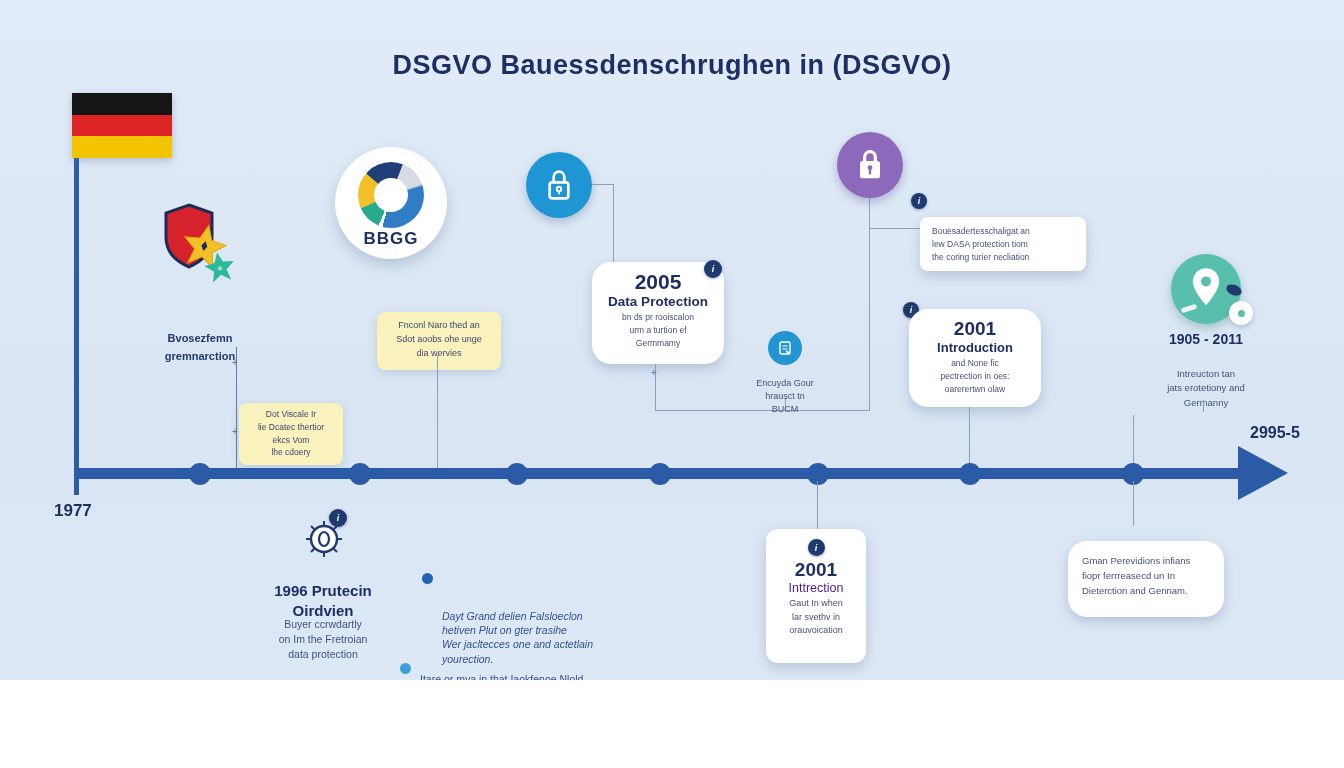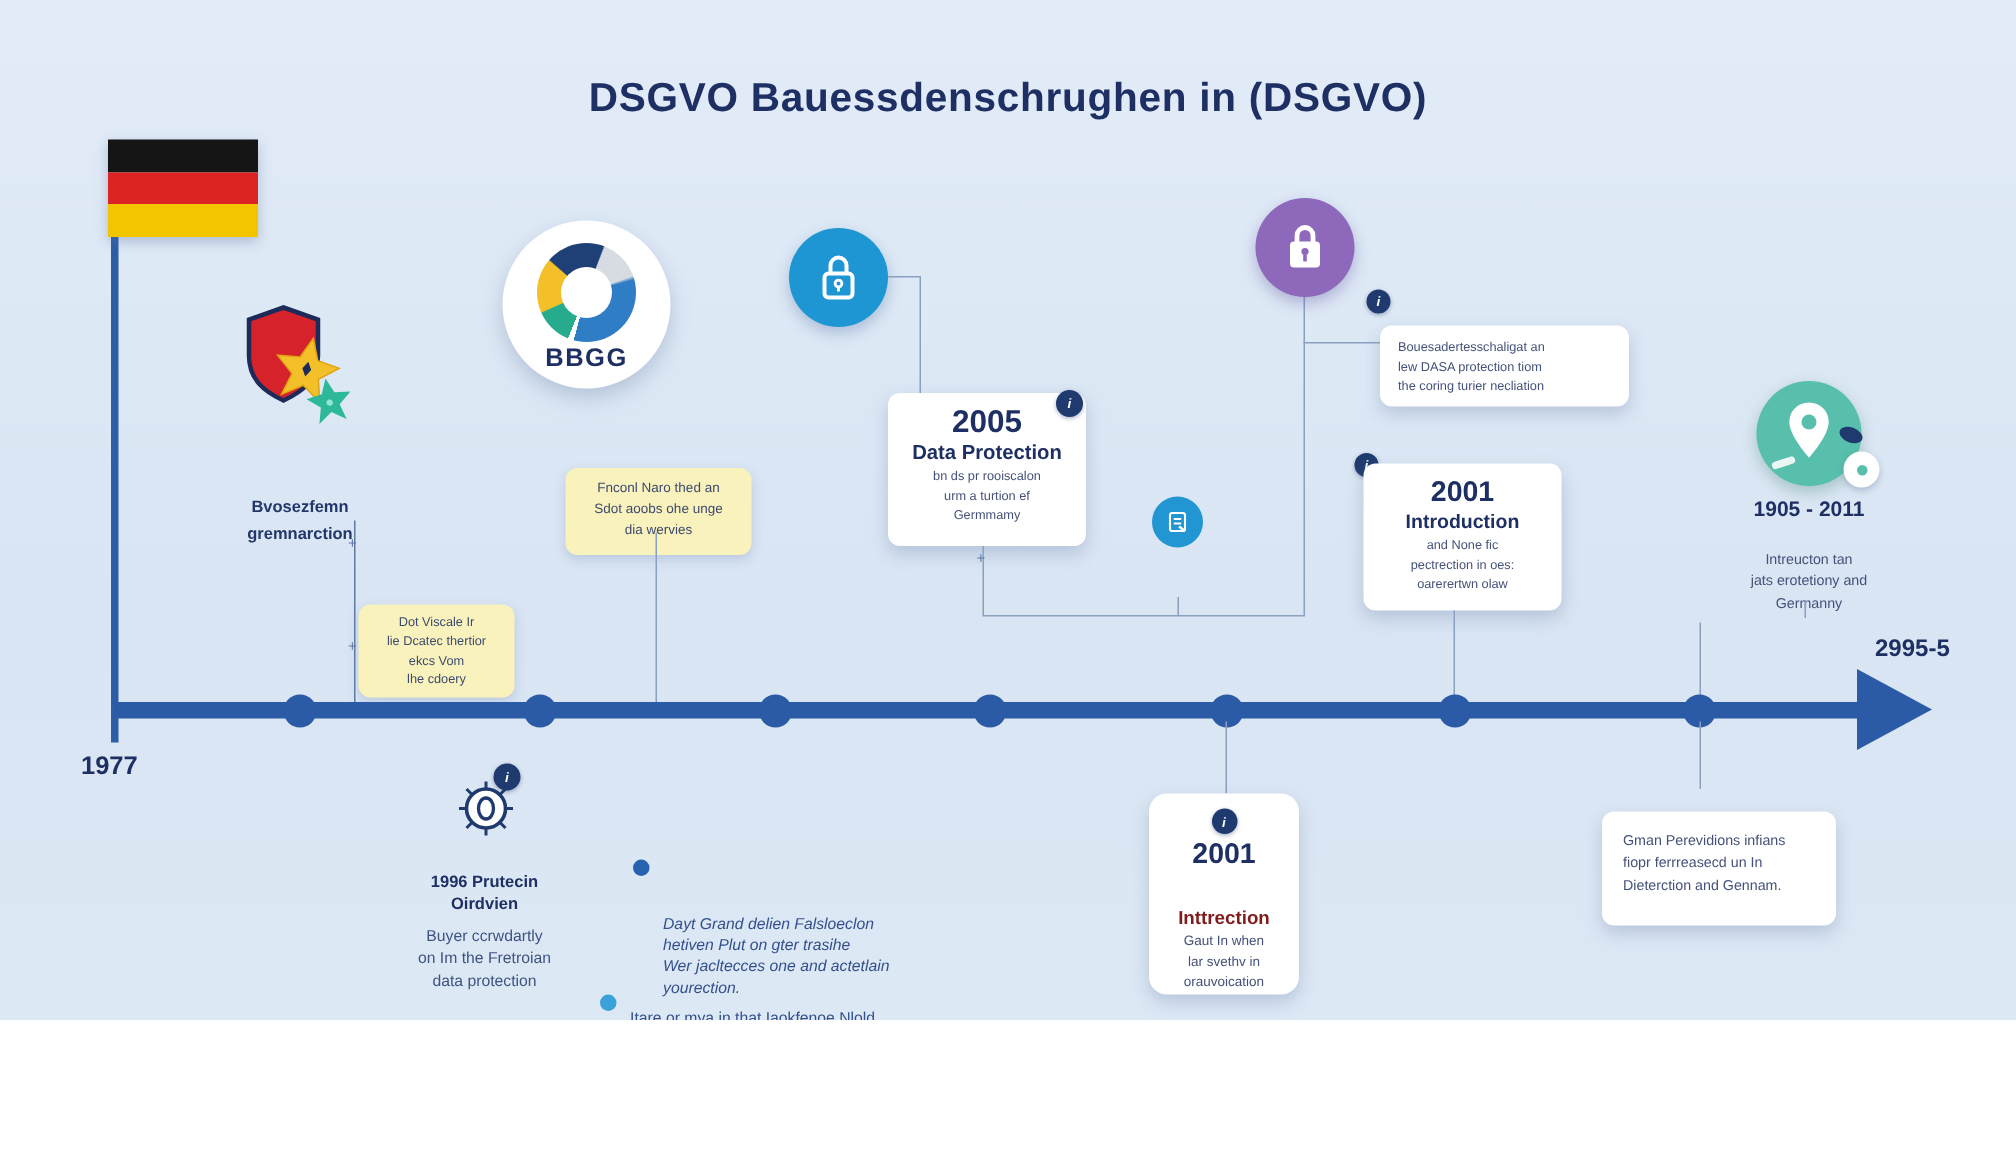--- a/index.html
+++ b/index.html
@@ -3,21 +3,21 @@
 <meta charset="utf-8">
 <style>
   html,body{margin:0;padding:0;}
   body{font-family:"Liberation Sans",sans-serif;}
   #canvas{position:relative;width:1344px;height:680px;overflow:hidden;
           background:linear-gradient(180deg,#e2ecf8 0%,#d9e5f3 60%,#dde8f5 100%);}
   .abs{position:absolute;}
   .preline{white-space:pre-line;margin-top:15px;}
   .navy{color:#1e2f63;}
   .center{text-align:center;}
-  .card{background:#ffffff;border-radius:8px;box-shadow:0 5px 12px rgba(120,140,175,.38);}
+  .card{background:#ffffff;border-radius:19px;box-shadow:0 5px 12px rgba(120,140,175,.38);}
   .note{background:#f9f2bd;border-radius:8px;box-shadow:0 3px 8px rgba(120,140,175,.30);}
   .line{background:#8aa0bf;}
   .lined{background:#5f7aa6;}
   .dot{background:#2b5ba6;border-radius:50%;width:22px;height:22px;}
   .badge{background:#1e3a6e;border-radius:50%;color:#fff;display:flex;align-items:center;justify-content:center;
          font-size:9px;font-style:italic;font-weight:bold;box-shadow:0 1px 3px rgba(40,60,100,.4);}
   .circle{border-radius:50%;display:flex;align-items:center;justify-content:center;}
   .tick{color:#5f7aa6;font-size:10px;line-height:10px;}
   .bullet{border-radius:50%;width:11px;height:11px;}
   .bodytext{color:#44517a;}
@@ -104,20 +104,23 @@
   <div class="abs line" style="left:869px;top:198px;width:1px;height:212px;"></div>
   <div class="abs line" style="left:869px;top:228px;width:51px;height:1px;"></div>
 
   <div class="abs circle" style="left:768px;top:331px;width:34px;height:34px;background:#2196d3;">
     <svg width="16" height="16" viewBox="0 0 16 16">
       <rect x="3" y="2" width="10" height="12" rx="1.5" fill="none" stroke="#fff" stroke-width="1.4"></rect>
       <path d="M5.5 6 h5 M5.5 9 h5" stroke="#fff" stroke-width="1.2"></path>
       <path d="M9 11 l4 3" stroke="#fff" stroke-width="1.6"></path>
     </svg>
   </div>
+  <div class="abs preline center bodytext" style="left:725px;top:362px;width:120px;font-size:9px;line-height:1.45;">Encuyda Gour
+hrausct tn
+BUCM</div>
 
   <div class="abs circle" style="left:837px;top:132px;width:66px;height:66px;background:#8e68bb;box-shadow:0 4px 10px rgba(100,90,160,.4);">
     <svg width="32" height="36" viewBox="0 0 24 26">
       <path d="M8 11 V7 a4 4 0 0 1 8 0 v4" stroke="#fff" stroke-width="2.4" fill="none"></path>
       <rect x="4.5" y="10" width="15" height="13" rx="2" fill="#fff"></rect>
       <circle cx="12" cy="15" r="1.8" fill="#8e68bb"></circle>
       <path d="M12 16.5 V20" stroke="#8e68bb" stroke-width="1.8"></path>
     </svg>
   </div>
 
@@ -178,42 +181,42 @@
           <path d="M21 34 V39"></path>
           <path d="M3 21 H8"></path>
           <path d="M34 21 H39"></path>
         <path d="M8 8 L11.5 11.5"></path>
           <path d="M30.5 30.5 L34 34"></path>
           <path d="M34 8 L30.5 11.5"></path>
           <path d="M11.5 30.5 L8 34"></path>
       </g>
     </svg>
   </span>
-  <div class="abs preline center" style="left:243px;top:566px;width:160px;font-size:11px;font-weight:bold;color:#1e2f63;line-height:1.35;">1996 Prutecin
+  <div class="abs preline center" style="left:243px;top:566px;width:160px;font-size:15px;font-weight:bold;color:#1e2f63;line-height:1.35;">1996 Prutecin
 Oirdvien</div>
   <div class="abs preline center" style="left:243px;top:602px;width:160px;font-size:10.5px;color:#3e5380;line-height:1.45;">Buyer ccrwdartly
 on Im the Fretroian
 data protection</div>
 
   <div class="abs bullet" style="left:422px;top:573px;background:#2563b0;"></div>
   <div class="abs preline" style="left:442px;top:594px;width:200px;font-size:10.5px;color:#33508c;line-height:1.35;font-style:italic;">Dayt Grand delien Falsloeclon
 hetiven Plut on gter trasihe
 Wer jacltecces one and actetlain
 yourection.</div>
   <div class="abs bullet" style="left:400px;top:663px;background:#3aa2d9;"></div>
   <div class="abs preline" style="left:420px;top:657px;width:225px;font-size:10.5px;color:#33508c;line-height:1.35;">Itare or mya in that Iaokfenoe Nlold
 Catrtanherusiory lo llow. d'oeod canured
 orectled In 2010 ursedect ans vctlen
 Surld on ctreghen cherctel.</div>
 
   <div class="abs line" style="left:817px;top:481px;width:1px;height:48px;"></div>
   <div class="abs card center" style="left:766px;top:529px;width:100px;height:134px;border-radius:12px;padding-top:10px;box-sizing:border-box;">
     <div class="badge" style="width:17px;height:17px;margin:0 auto 3px auto;">i</div>
     <div style="font-size:19px;font-weight:bold;color:#1e2f63;">2001</div>
-    <div style="font-size:12.5px;font-weight:bold;color:#7f1d1d;margin-top:24px;">Inttrection</div>
+    <div style="font-size:12.5px;font-weight:normal;color:#4c1d95;">Inttrection</div>
     <div class="preline bodytext" style="font-size:9px;line-height:1.5;margin-top:2px;">Gaut In when
 lar svethv in
 orauvoication</div>
   </div>
 
   <div class="abs line" style="left:1133px;top:481px;width:1px;height:45px;"></div>
   <div class="abs card preline bodytext" style="left:1068px;top:526px;width:156px;height:76px;font-size:9.5px;line-height:1.6;padding:12px 0 0 14px;box-sizing:border-box;">Gman Perevidions infians
 fiopr ferrreasecd un In
 Dieterction and Gennam.</div>
 

